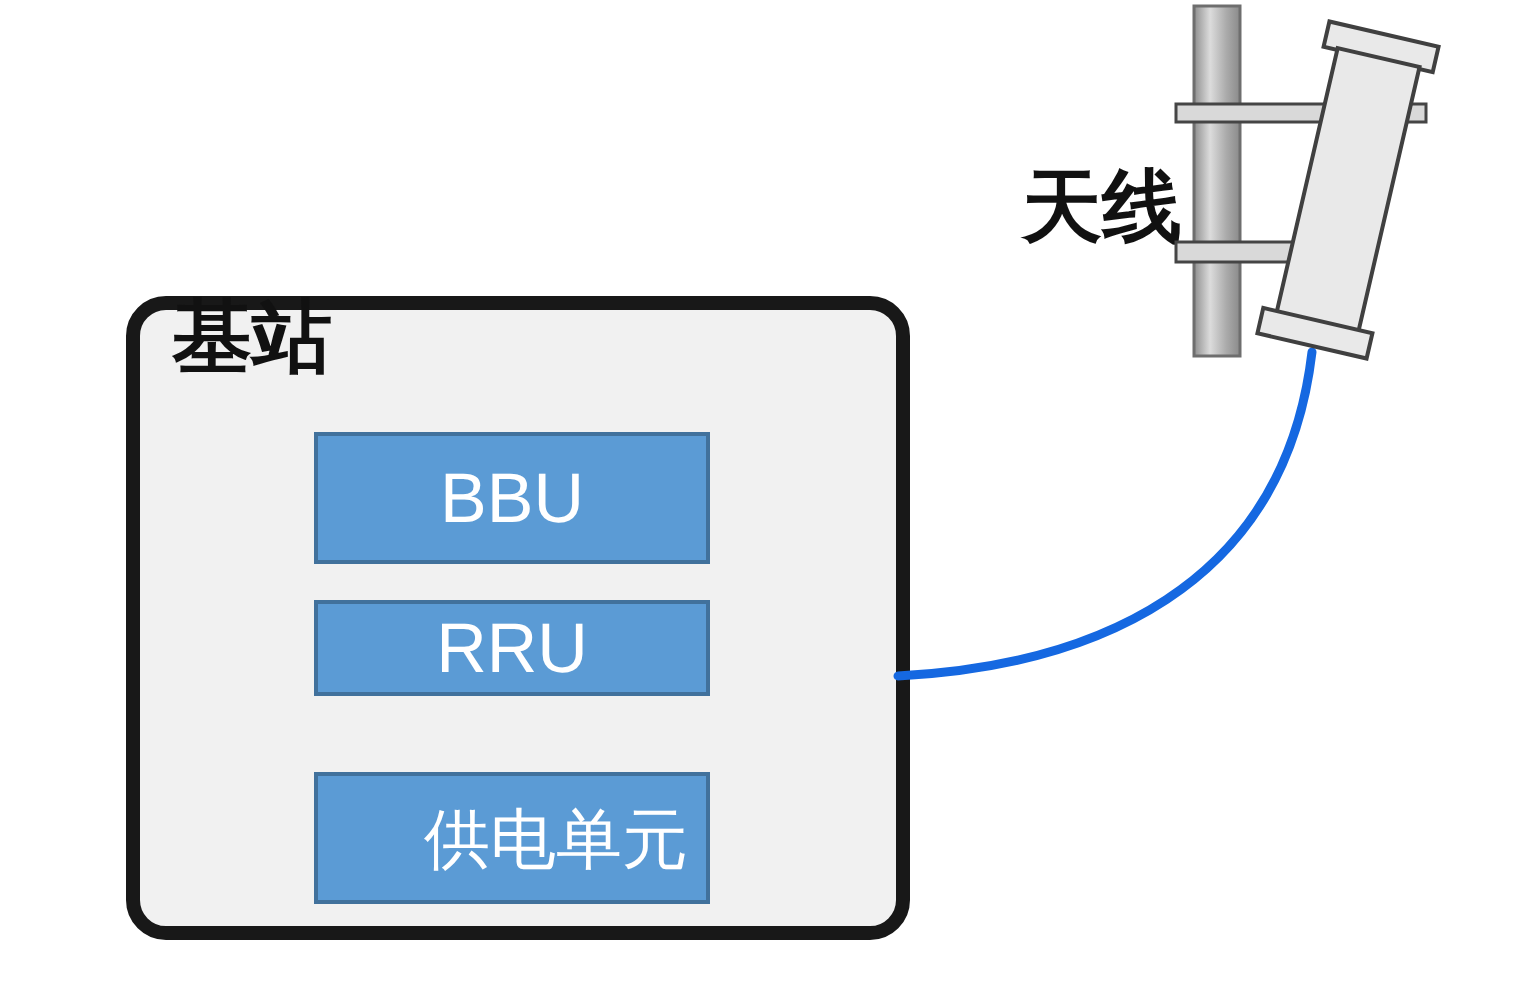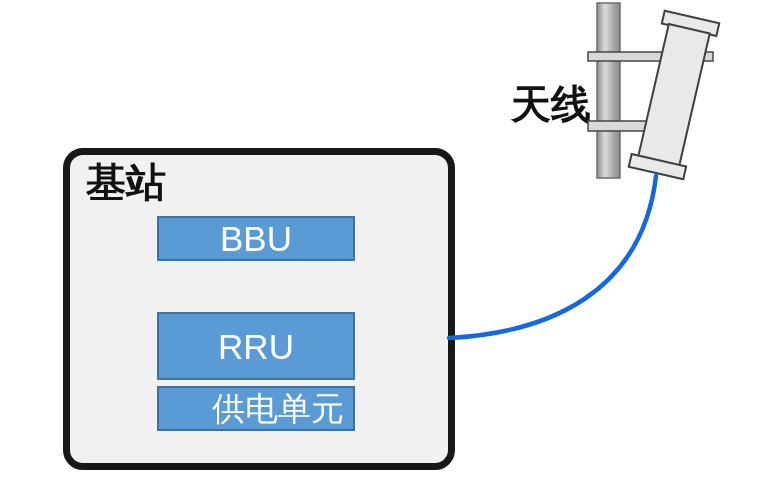--- a/index.html
+++ b/index.html
@@ -22,21 +22,21 @@
     width: 392px;
     height: 322px;
     box-sizing: border-box;
     background: #F1F1F1;
     border: 7px solid #181818;
     border-radius: 20px;
   }
   .station-label {
     position: absolute;
     left: 86px;
-    top: 161px;
+    top: 148px;
     font-size: 40px;
     line-height: 1.05;
     font-weight: bold;
     color: #111111;
     white-space: nowrap;
   }
   .antenna-label {
     position: absolute;
     left: 511px;
     top: 66px;
@@ -44,34 +44,34 @@
     line-height: 1.05;
     font-weight: bold;
     color: #111111;
     white-space: nowrap;
     margin-top: 17px;
   }
   .unit {
     position: absolute;
     left: 157px;
     width: 198px;
-    height: 45px;
+    height: 66px;
     box-sizing: border-box;
     background: #5B9BD5;
     border: 2px solid #41719C;
     color: #ffffff;
     display: flex;
     align-items: center;
     justify-content: center;
     font-size: 35px;
     line-height: 1;
     white-space: nowrap;
   }
   .unit-bbu   { top: 216px; }
-  .unit-rru   { top: 312px; height: 68px; }
+  .unit-rru   { top: 300px; height: 48px; }
   .unit-power { top: 386px; font-size: 33px; padding-left: 44px; }
   svg.assembly {
     position: absolute;
     left: 0;
     top: 0;
     width: 763px;
     height: 500px;
   }
 </style>
 </head>

